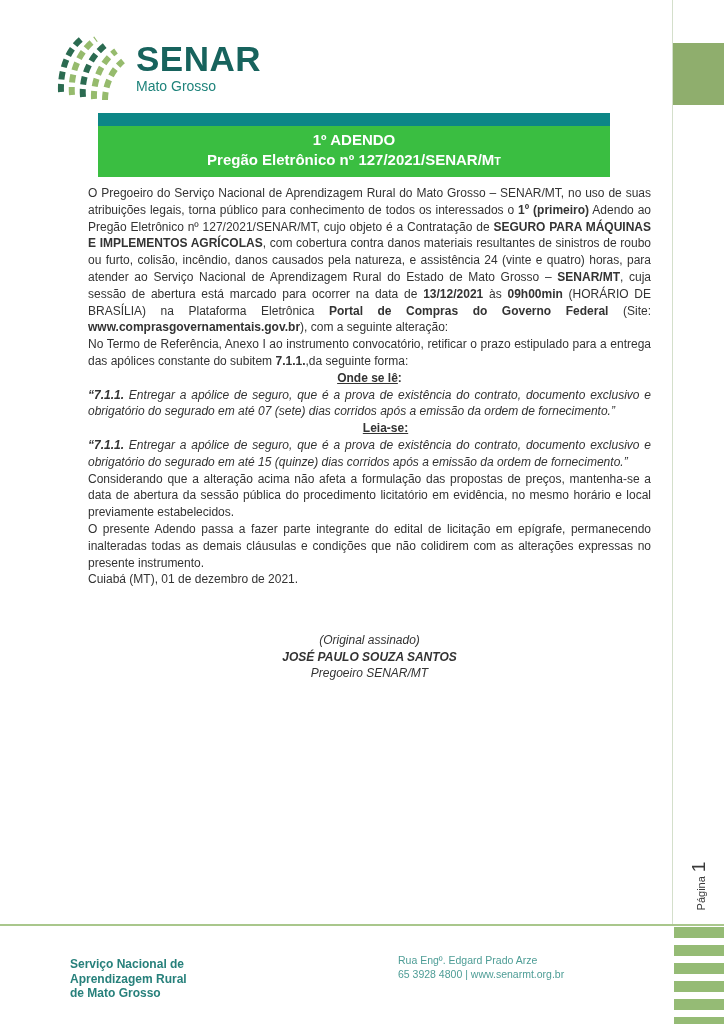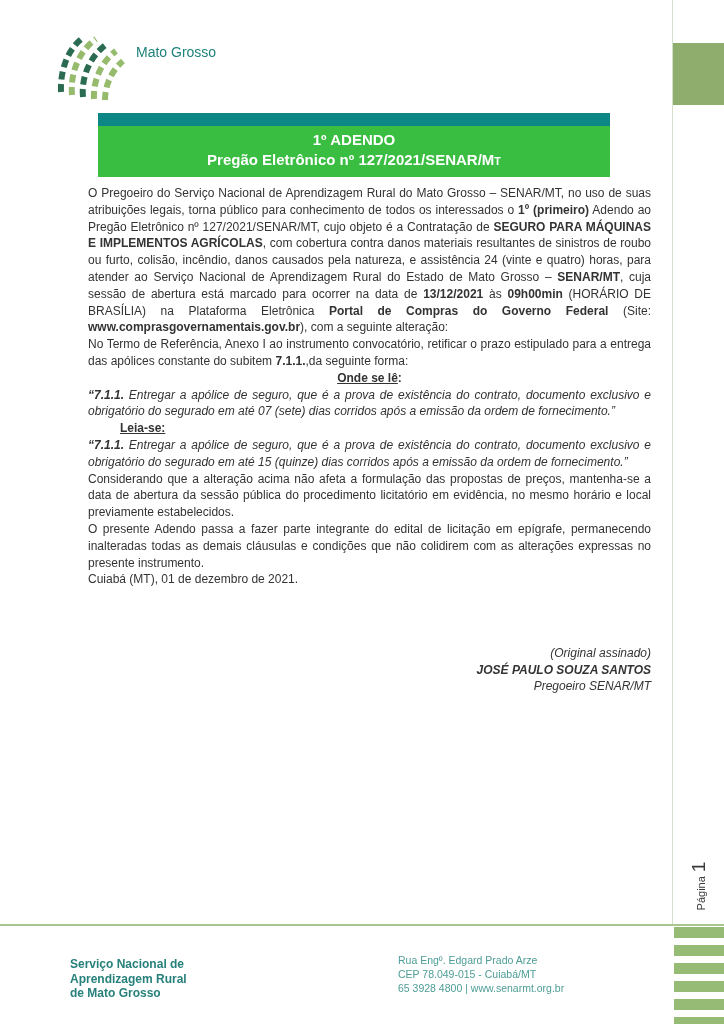--- a/index.html
+++ b/index.html
@@ -21,27 +21,27 @@
   .banner{position:absolute;left:98px;top:113px;width:512px;}
   .banner-top{height:13px;background:var(--teal_bar,#0d8686);}
   .banner-main{background:var(--banner_green,#3abe41);color:#fff;font-weight:bold;
     font-size:15px;line-height:20px;text-align:center;padding:4px 0 6px;}
   
   .content{position:absolute;left:88px;top:185px;width:563px;
     font-size:12px;line-height:16.8px;text-align:justify;}
   .content p{margin:0;}
   .p-ref{margin-top:17px;}
   .h-underline{margin-top:14px;text-align:center;}
-  .h-leia{margin-top:22px;text-align:left;padding-left:32px;}
+  .h-leia{margin-top:22px;text-align:center;padding-left:32px;}
   .quote{margin-top:8px;font-style:italic;}
   .quote2{margin-top:9px;}
   .p-consider{margin-top:33px;}
   .p-closing{margin-top:5px;}
   .date-line{margin-top:34px;text-align:left;}
-  .signature{margin-top:57px;text-align:right;line-height:16.5px;font-style:italic;}
+  .signature{margin-top:44px;text-align:center;line-height:16.5px;font-style:italic;}
   .sig-name{font-weight:bold;}
   
   .rail-line{position:absolute;left:672px;top:0;width:1px;height:925px;background:var(--rail_line,#d4dfcb);}
   .rail-block{position:absolute;left:673px;top:43px;width:51px;height:62px;background:var(--rail_block,#8fae6d);}
   .rail-stripes{position:absolute;left:674px;top:927px;width:50px;height:97px;
     background:repeating-linear-gradient(to bottom,
       var(--stripe,#95bb75) 0px,var(--stripe,#95bb75) 11px,
       #ffffff 11px,#ffffff 18px);}
   .page-label{position:absolute;left:666px;top:872px;width:72px;height:28px;
     transform:rotate(-90deg);display:flex;align-items:baseline;justify-content:center;gap:4px;
@@ -64,20 +64,21 @@
     <span>
       <svg width="72" height="72" viewBox="0 0 72 72" fill="none">
         <path d="M7 62 C 6 40, 14 18, 30 7" stroke="#2b6b51" stroke-width="6" stroke-dasharray="8 4.5" fill="none"></path>
         <path d="M18 65 C 16 43, 25 21, 42 9" stroke="#96bb6d" stroke-width="6" stroke-dasharray="8 4.5" fill="none"></path>
         <path d="M29 67 C 27 47, 36 26, 53 14" stroke="#2b6b51" stroke-width="6" stroke-dasharray="8 4.5" fill="none"></path>
         <path d="M40 69 C 39 51, 47 32, 62 21" stroke="#96bb6d" stroke-width="6" stroke-dasharray="8 4.5" fill="none"></path>
         <path d="M51 70 C 51 55, 58 40, 69 31" stroke="#96bb6d" stroke-width="6" stroke-dasharray="8 4.5" fill="none"></path>
       </svg>
     </span>
     <span class="logo-text">
+      <div class="logo-brand">SENAR</div>
       <div class="logo-region">Mato Grosso</div>
     </span>
   </div>
 
   <div class="banner">
     <div class="banner-top"></div>
     <div class="banner-main">
       <div>1º ADENDO</div>
       <div><span>Pregão Eletrônico nº 127/2021/SENAR/M</span><span style="font-size: 0.72em;">T</span></div>
     </div>
@@ -109,17 +110,16 @@
   <div class="rail-stripes"></div>
 
   <div class="footer-divider"></div>
   <div class="footer-org">
     <div>Serviço Nacional de</div>
     <div>Aprendizagem Rural</div>
     <div>de Mato Grosso</div>
   </div>
   <div class="footer-addr">
     <div>Rua Engº. Edgard Prado Arze</div>
-    <div>CEP 78.049-015 - Cuiabá/MT</div>
     <div>65 3928 4800 | www.senarmt.org.br</div>
   </div>
 
 </div>
 
 </body></html>

